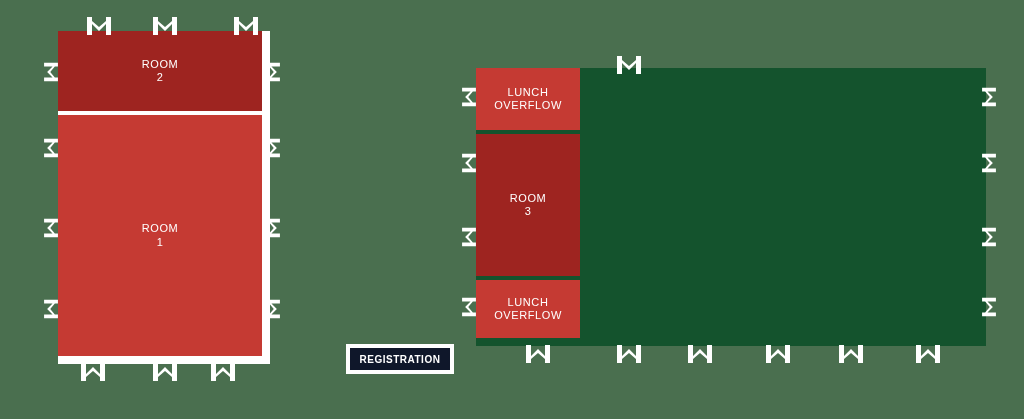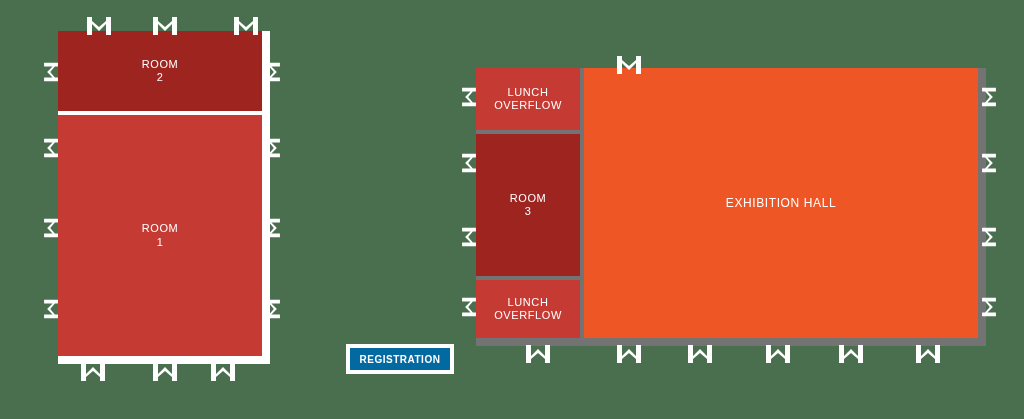--- a/index.html
+++ b/index.html
@@ -158,36 +158,33 @@
     <div class="door right" style="left: 263px; top: 215px; transform: rotate(-90deg);">
     <svg viewBox="0 0 26 20" xmlns="http://www.w3.org/2000/svg" aria-hidden="true">
       <path d="M1,1 L1,19 L6,19 L6,8 L13,15 L20,8 L20,19 L25,19 L25,1 L20,1 L20,5 L13,11 L6,5 L6,1 Z" fill="#ffffff"></path>
     </svg>
   </div>
     <div class="door right" style="left: 263px; top: 296px; transform: rotate(-90deg);">
     <svg viewBox="0 0 26 20" xmlns="http://www.w3.org/2000/svg" aria-hidden="true">
       <path d="M1,1 L1,19 L6,19 L6,8 L13,15 L20,8 L20,19 L25,19 L25,1 L20,1 L20,5 L13,11 L6,5 L6,1 Z" fill="#ffffff"></path>
     </svg>
   </div>
-    <div class="plan" style="left: 476px; top: 68px; width: 510px; height: 278px; background: #737373;">
+    <div class="plan" style="left: 476px; top: 68px; width: 510px; height: 278px; background: #14532d;">
       <div class="room" style="left: 0px; top: 0px; width: 104px; height: 62px; background: rgb(197, 58, 51); font-size: 11px;">
     <span class="room-label">LUNCH
 OVERFLOW</span>
   </div>
       <div class="room" style="left: 0px; top: 66px; width: 104px; height: 142px; background: rgb(158, 36, 32); font-size: 11px;">
     <span class="room-label">ROOM
 3</span>
   </div>
       <div class="room" style="left: 0px; top: 212px; width: 104px; height: 58px; background: rgb(197, 58, 51); font-size: 11px;">
     <span class="room-label">LUNCH
 OVERFLOW</span>
   </div>
-      <div class="room" style="left: 108px; top: 0px; width: 394px; height: 270px; background: rgb(238, 86, 38); font-size: 12px;">
-    <span class="room-label">EXHIBITION HALL</span>
-  </div>
     </div>
     <div class="door top" style="left: 616px; top: 55px;">
     <svg viewBox="0 0 26 20" xmlns="http://www.w3.org/2000/svg" aria-hidden="true">
       <path d="M1,1 L1,19 L6,19 L6,8 L13,15 L20,8 L20,19 L25,19 L25,1 L20,1 L20,5 L13,11 L6,5 L6,1 Z" fill="#ffffff"></path>
     </svg>
   </div>
     <div class="door bottom" style="left: 525px; top: 344px; transform: scaleY(-1);">
     <svg viewBox="0 0 26 20" xmlns="http://www.w3.org/2000/svg" aria-hidden="true">
       <path d="M1,1 L1,19 L6,19 L6,8 L13,15 L20,8 L20,19 L25,19 L25,1 L20,1 L20,5 L13,11 L6,5 L6,1 Z" fill="#ffffff"></path>
     </svg>
@@ -251,17 +248,17 @@
     <svg viewBox="0 0 26 20" xmlns="http://www.w3.org/2000/svg" aria-hidden="true">
       <path d="M1,1 L1,19 L6,19 L6,8 L13,15 L20,8 L20,19 L25,19 L25,1 L20,1 L20,5 L13,11 L6,5 L6,1 Z" fill="#ffffff"></path>
     </svg>
   </div>
     <div class="door right" style="left: 979px; top: 294px; transform: rotate(-90deg);">
     <svg viewBox="0 0 26 20" xmlns="http://www.w3.org/2000/svg" aria-hidden="true">
       <path d="M1,1 L1,19 L6,19 L6,8 L13,15 L20,8 L20,19 L25,19 L25,1 L20,1 L20,5 L13,11 L6,5 L6,1 Z" fill="#ffffff"></path>
     </svg>
   </div>
     <div class="registration" style="left: 346px; top: 344px; width: 108px; height: 30px; background: rgb(255, 255, 255);">
-    <div class="reg-inner" style="background: #0369a1; font-size: 10px;">
+    <div class="reg-inner" style="background: #0f172a; font-size: 10px;">
       <span>REGISTRATION</span>
     </div>
   </div>
   </div>
 
 </body></html>

